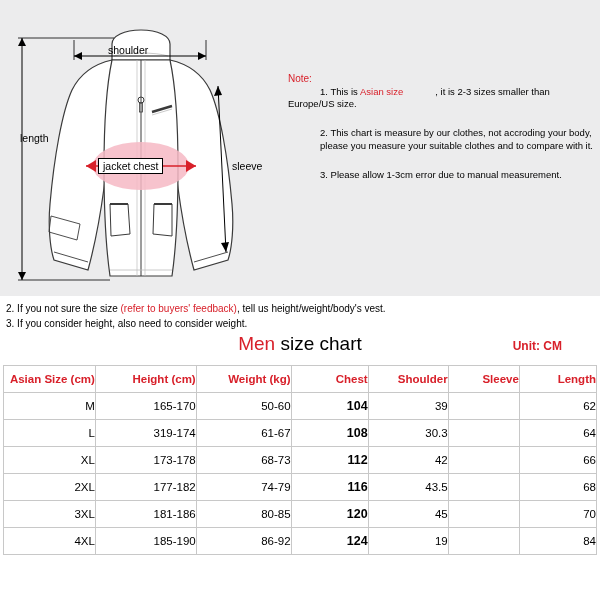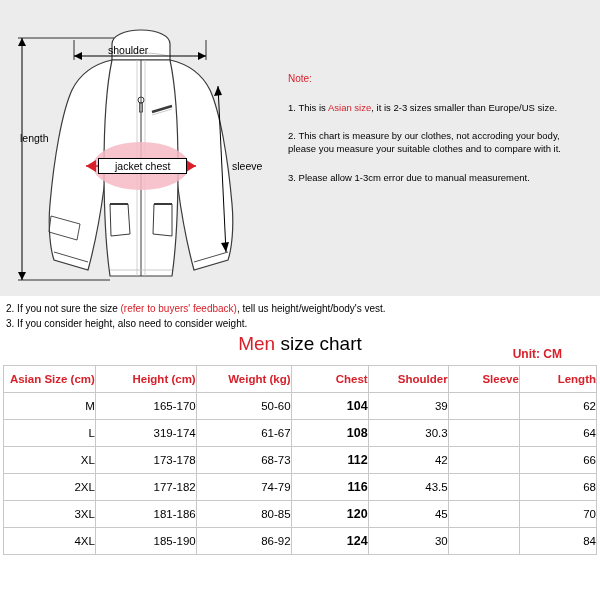--- a/index.html
+++ b/index.html
@@ -42,46 +42,46 @@
     position: absolute;
     left: 288px;
     top: 72px;
     width: 305px;
     color: #d8202a;
     font-size: 9.5px;
     line-height: 1.35;
   }
   .notes .note-title {
     font-size: 10px;
-    margin-bottom: 16px;
+    margin-bottom: 0;
   }
   .notes p {
     margin: 0 0 16px 0;
   }
-  .notes .blk { color: #000; }
+  .notes .blk { color: #000; margin-left: 32px; }
 
   
   .lbl {
     position: absolute;
     font-size: 10.5px;
     color: #000;
     white-space: nowrap;
   }
   .lbl-shoulder { left: 98px; top: 36px; }
   .lbl-length   { left: 10px; top: 124px; }
   .lbl-sleeve   { left: 222px; top: 152px; }
   .lbl-chest {
     position: absolute;
     left: 88px;
     top: 150px;
     font-size: 10.5px;
     color: #000;
     background: #ffffff;
     border: 1px solid #000;
-    padding: 1px 16px;
+    padding: 1px 4px;
     z-index: 6;
     white-space: nowrap;
   }
 
   
   .instructions {
     position: relative;
     width: 600px;
     background: #ffffff;
     padding: 6px 6px 2px 6px;
@@ -107,21 +107,20 @@
     color: #000;
   }
   .chart-title .red { color: #d8202a; }
   .unit {
     position: absolute;
     right: 38px;
     top: 6px;
     font-size: 12px;
     font-weight: bold;
     color: #d8202a;
-    margin-top: 8px;
   }
 
   
   table.size-table {
     width: 594px;
     margin: 2px 3px 0 3px;
     border-collapse: collapse;
     table-layout: fixed;
   }
   table.size-table th,
@@ -325,20 +324,20 @@
         <td class="chest">120</td>
         <td>45</td>
         <td></td>
         <td>70</td>
       </tr>
       <tr>
         <td>4XL</td>
         <td>185-190</td>
         <td>86-92</td>
         <td class="chest">124</td>
-        <td>30</td>
+        <td>19</td>
         <td></td>
         <td>84</td>
       </tr>
     </tbody>
   </table>
 
 </div>
 
 </body></html>

